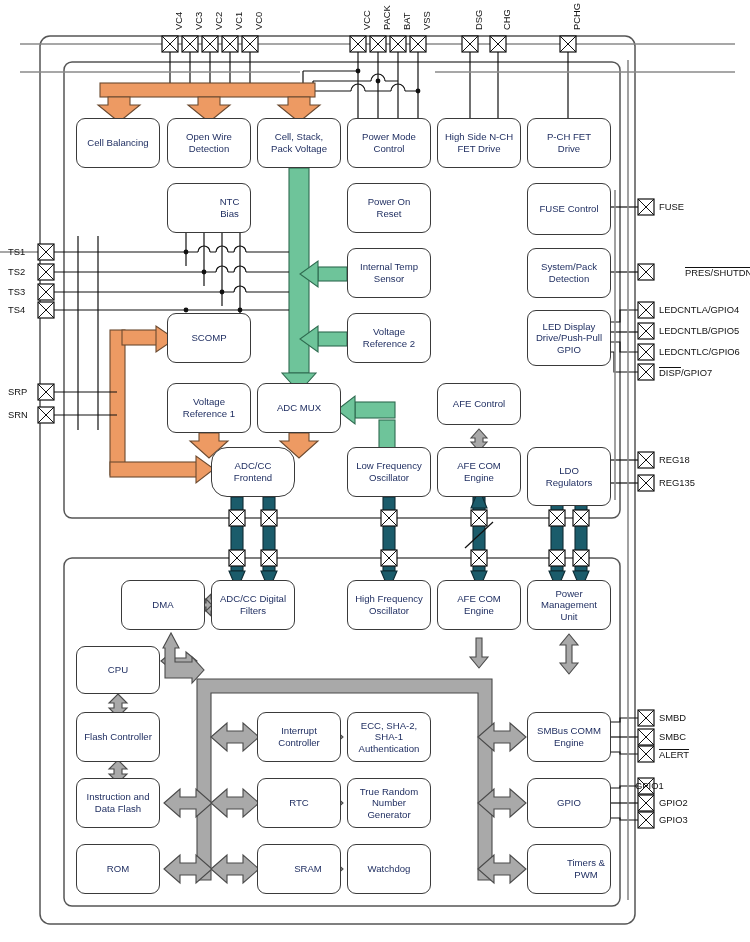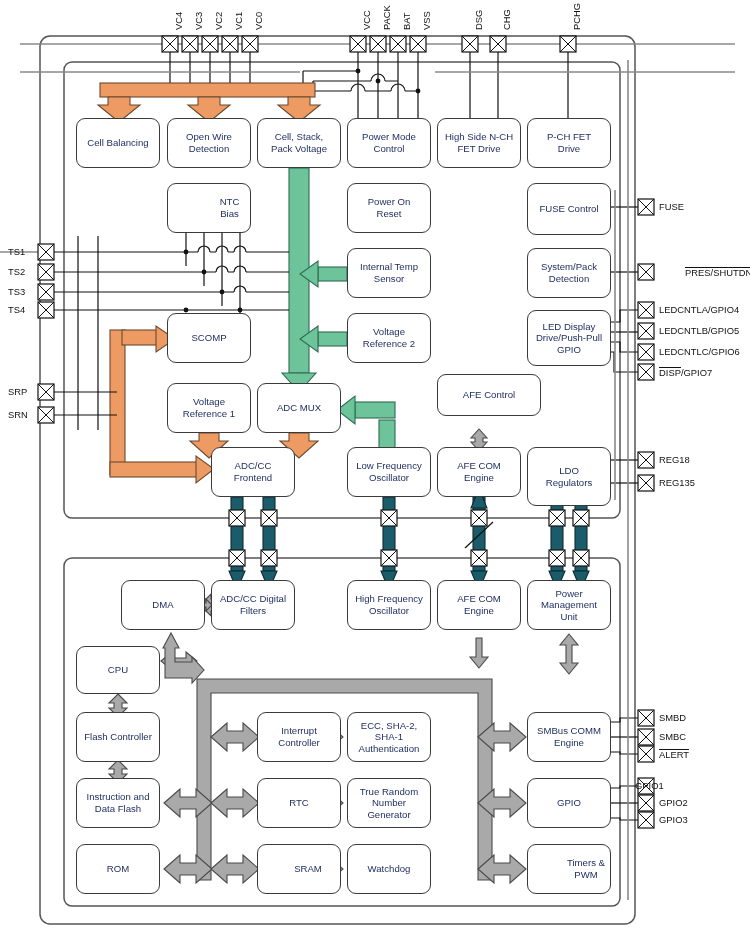--- a/index.html
+++ b/index.html
@@ -565,24 +565,24 @@
       </div>
       <div class="blk" style="left: 527px; top: 310px; width: 84px; height: 56px;">
         <span>LED Display<br>Drive/Push-Pull<br>GPIO</span>
       </div>
       <div class="blk" style="left: 167px; top: 383px; width: 84px; height: 50px;">
         <span>Voltage<br>Reference 1</span>
       </div>
       <div class="blk" style="left: 257px; top: 383px; width: 84px; height: 50px;">
         <span>ADC MUX</span>
       </div>
-      <div class="blk" style="left: 437px; top: 374px; width: 104px; height: 42px;">
+      <div class="blk" style="left: 437px; top: 383px; width: 84px; height: 42px;">
         <span>AFE Control</span>
       </div>
-      <div class="blk" style="left: 211px; top: 447px; width: 84px; height: 50px;">
+      <div class="blk" style="left: 211px; top: 447px; width: 84px; height: 50px; border-radius: 16px;">
         <span>ADC/CC<br>Frontend</span>
       </div>
       <div class="blk" style="left: 347px; top: 447px; width: 84px; height: 50px;">
         <span>Low Frequency<br>Oscillator</span>
       </div>
       <div class="blk" style="left: 437px; top: 447px; width: 84px; height: 50px;">
         <span>AFE COM<br>Engine</span>
       </div>
       <div class="blk" style="left: 527px; top: 447px; width: 84px; height: 59px;">
         <span>LDO<br>Regulators</span>

